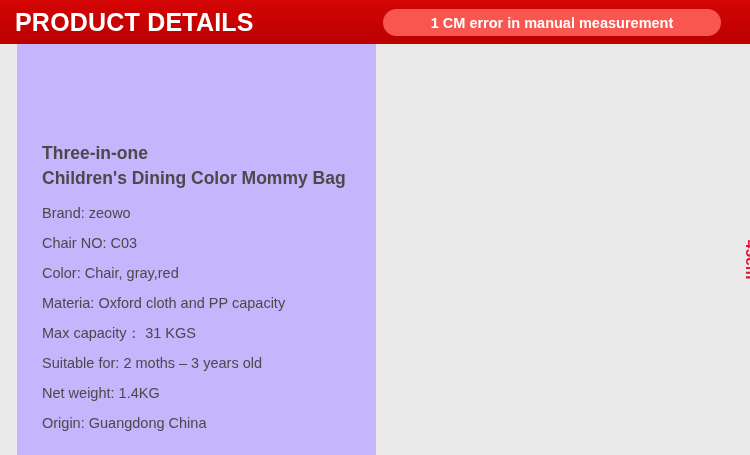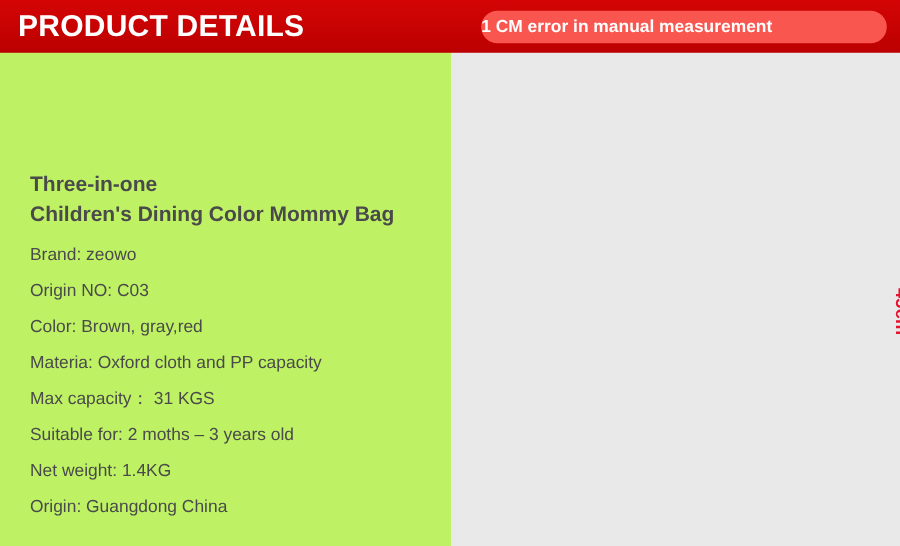--- a/index.html
+++ b/index.html
@@ -16,33 +16,33 @@
     background:#cc0000;
     background-image:linear-gradient(180deg,#d40505 0%,#c60202 55%,#bb0000 100%);
     overflow:hidden;
   }
   .header-title{
     position:absolute;left:15px;top:7px;
     font-size:25px;font-weight:bold;color:#ffffff;
     letter-spacing:.2px;line-height:30px;white-space:nowrap;
   }
   .header-badge{
-    position:absolute;left:401px;top:9px;width:338px;height:27px;
+    position:absolute;left:383px;top:9px;width:338px;height:27px;
     border-radius:14px;background:#f8564f;
-    display:flex;align-items:center;justify-content:flex-start;
+    display:flex;align-items:center;justify-content:center;
   }
   .header-badge-label{
     font-size:14.5px;font-weight:bold;color:#ffffff;white-space:nowrap;
     line-height:16px;
   }
 
   
   .panel-left{
-    position:absolute;left:0;top:44px;width:376px;height:411px;
-    background:#bef264;
+    position:absolute;left:17px;top:44px;width:376px;height:411px;
+    background:#c4b5fd;
   }
   .panel-right{
     position:absolute;left:376px;top:44px;width:374px;height:411px;
     background:#e9e9e9;
   }
 
   
   .spec{position:absolute;left:25px;top:97px;width:345px;}
   .spec-title{
     font-size:17.5px;font-weight:bold;color:#4a4a4a;
@@ -72,22 +72,22 @@
       <span class="header-badge-label">1 CM error in manual measurement</span>
     </div>
   </div>
 
   <div class="panel-left">
     <div class="spec">
       <div class="spec-title">Three-in-one</div>
       <div class="spec-title">Children's Dining Color Mommy Bag</div>
       <ul class="spec-list">
         <li>Brand: zeowo</li>
-        <li>Origin NO: C03</li>
-        <li>Color: Brown, gray,red</li>
+        <li>Chair NO: C03</li>
+        <li>Color: Chair, gray,red</li>
         <li>Materia: Oxford cloth and PP capacity</li>
         <li>Max capacity：  31 KGS</li>
         <li>Suitable for: 2 moths – 3 years old</li>
         <li>Net weight: 1.4KG</li>
         <li>Origin: Guangdong China</li>
       </ul>
     </div>
   </div>
 
   <div class="panel-right">

